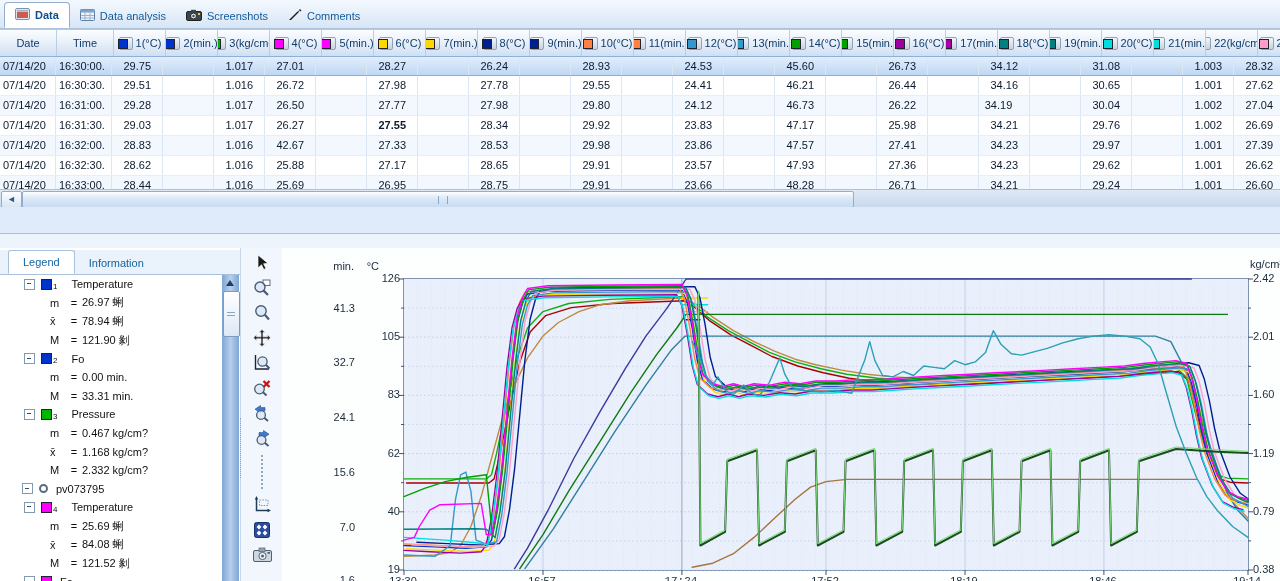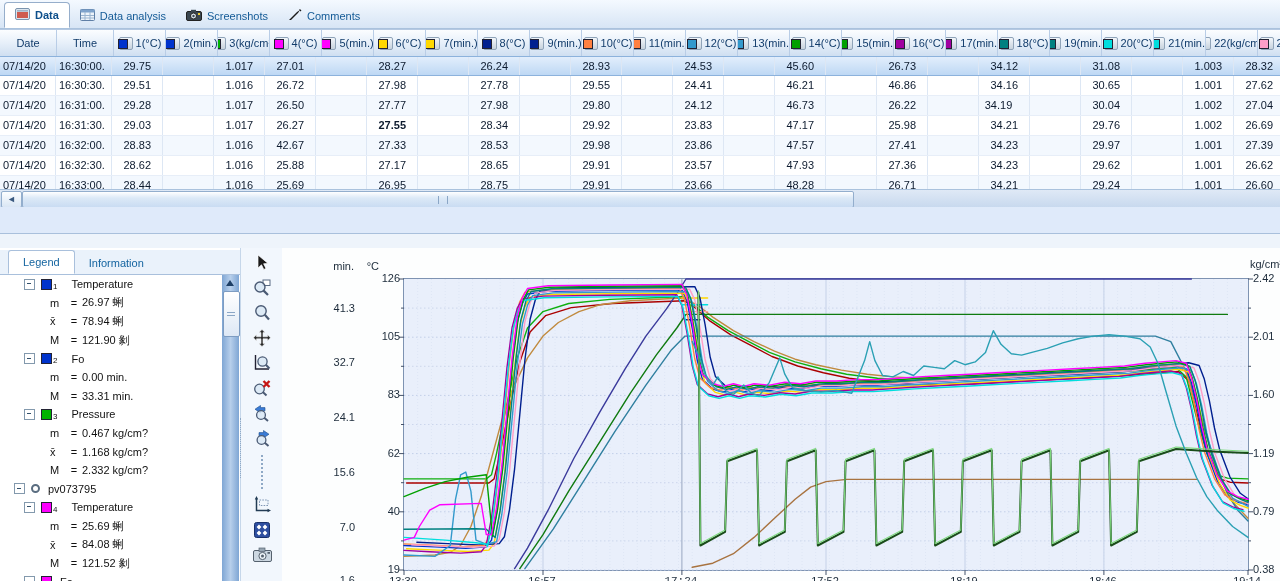--- a/index.html
+++ b/index.html
@@ -317,21 +317,21 @@
           <div class="td num" style="width: 51px;">27.98</div>
           <div class="td num" style="width: 51px;"></div>
           <div class="td num" style="width: 51px;">27.78</div>
           <div class="td num" style="width: 51px;"></div>
           <div class="td num" style="width: 51px;">29.55</div>
           <div class="td num" style="width: 51px;"></div>
           <div class="td num" style="width: 51px;">24.41</div>
           <div class="td num" style="width: 51px;"></div>
           <div class="td num" style="width: 51px;">46.21</div>
           <div class="td num" style="width: 51px;"></div>
-          <div class="td num" style="width: 51px;">46.86</div>
+          <div class="td num" style="width: 51px;">26.44</div>
           <div class="td num" style="width: 51px;"></div>
           <div class="td num" style="width: 51px;">34.16</div>
           <div class="td num" style="width: 51px;"></div>
           <div class="td num" style="width: 51px;">30.65</div>
           <div class="td num" style="width: 51px;"></div>
           <div class="td num" style="width: 51px;">1.001</div>
           <div class="td num" style="width: 51px;">27.62</div>
         </div>
         <div class="tr alt">
           <div class="td datec" style="width: 56px;">07/14/20</div>
@@ -536,21 +536,21 @@
           <div class="trow" style="padding-left: 50px;">
             <span class="sym">x̄</span>
             <span class="eq">=</span>
             <span class="val">1.168 kg/cm?</span>
           </div>
           <div class="trow" style="padding-left: 50px;">
             <span class="sym">M</span>
             <span class="eq">=</span>
             <span class="val">2.332 kg/cm?</span>
           </div>
-          <div class="trow" style="padding-left: 14px;">
+          <div class="trow" style="padding-left: 22px;">
             <span class="minusbox"></span>
             <span class="lgicon"></span>
             <span>pv073795</span>
           </div>
           <div class="trow" style="padding-left: 24px;">
             <span class="minusbox"></span>
             <span class="chsq" style="background:#ff00ff"></span>
             <span class="chnum">4</span>
             <span style="margin-left:8px">Temperature</span>
           </div>

